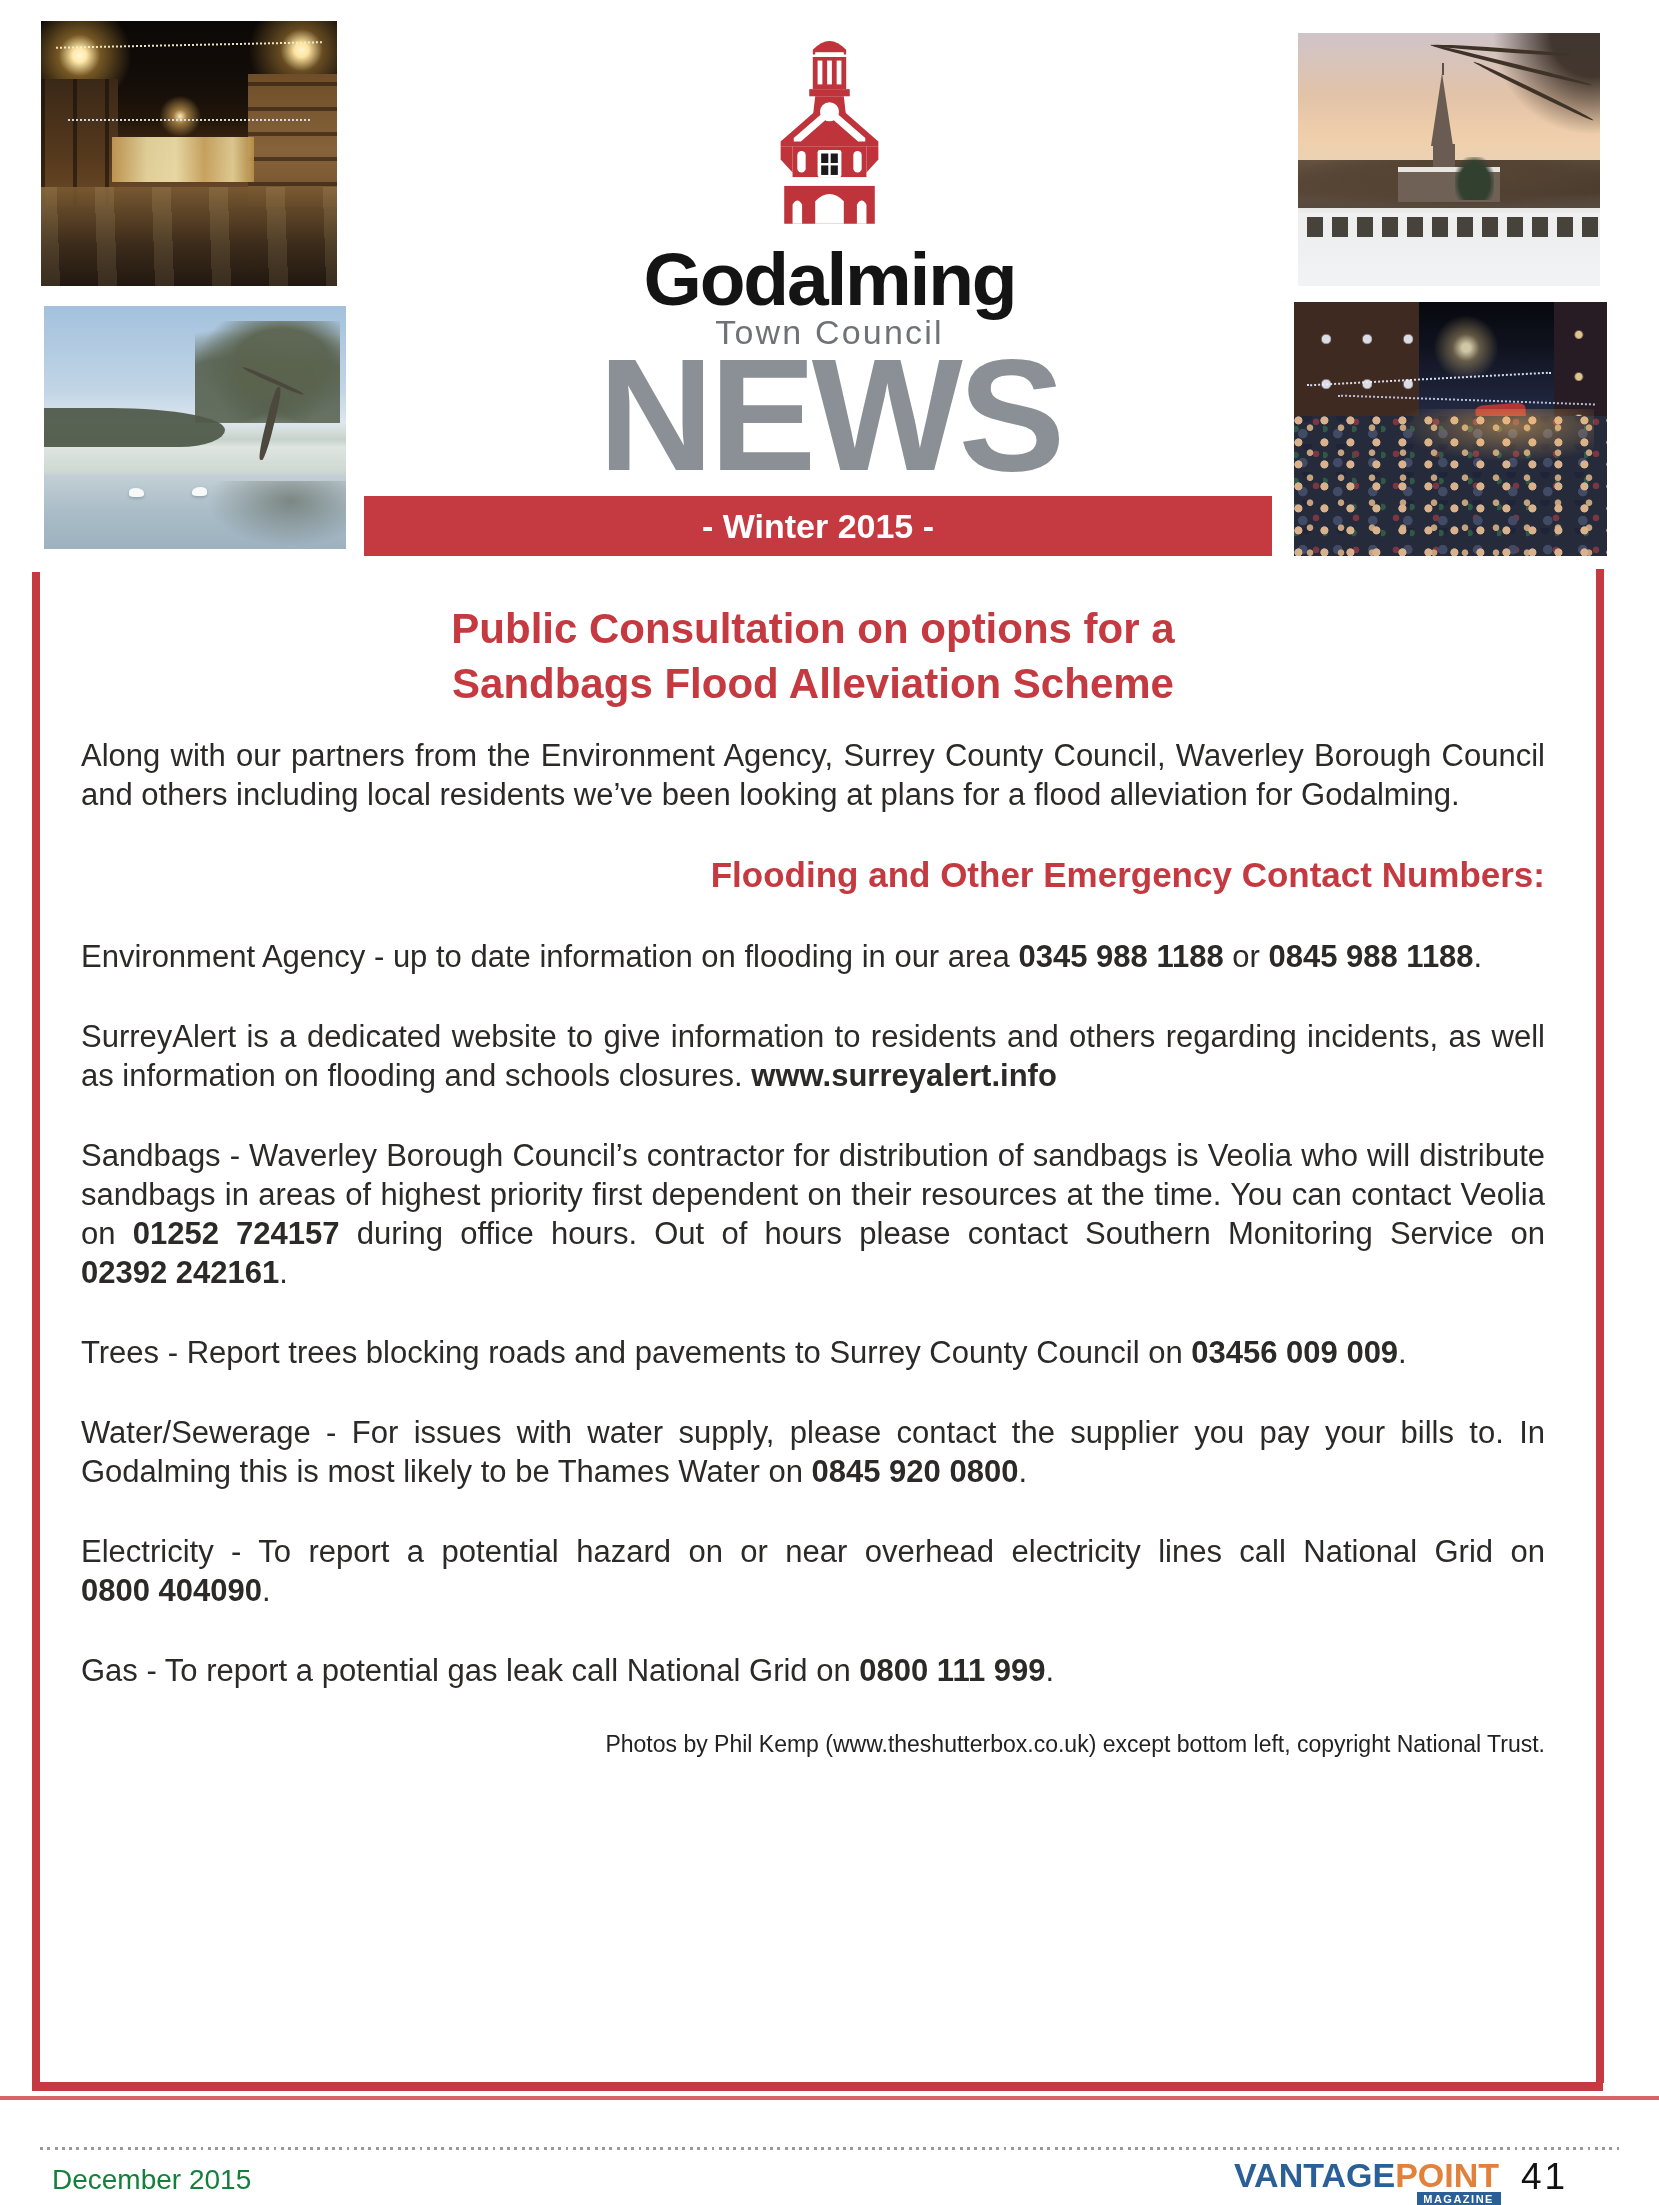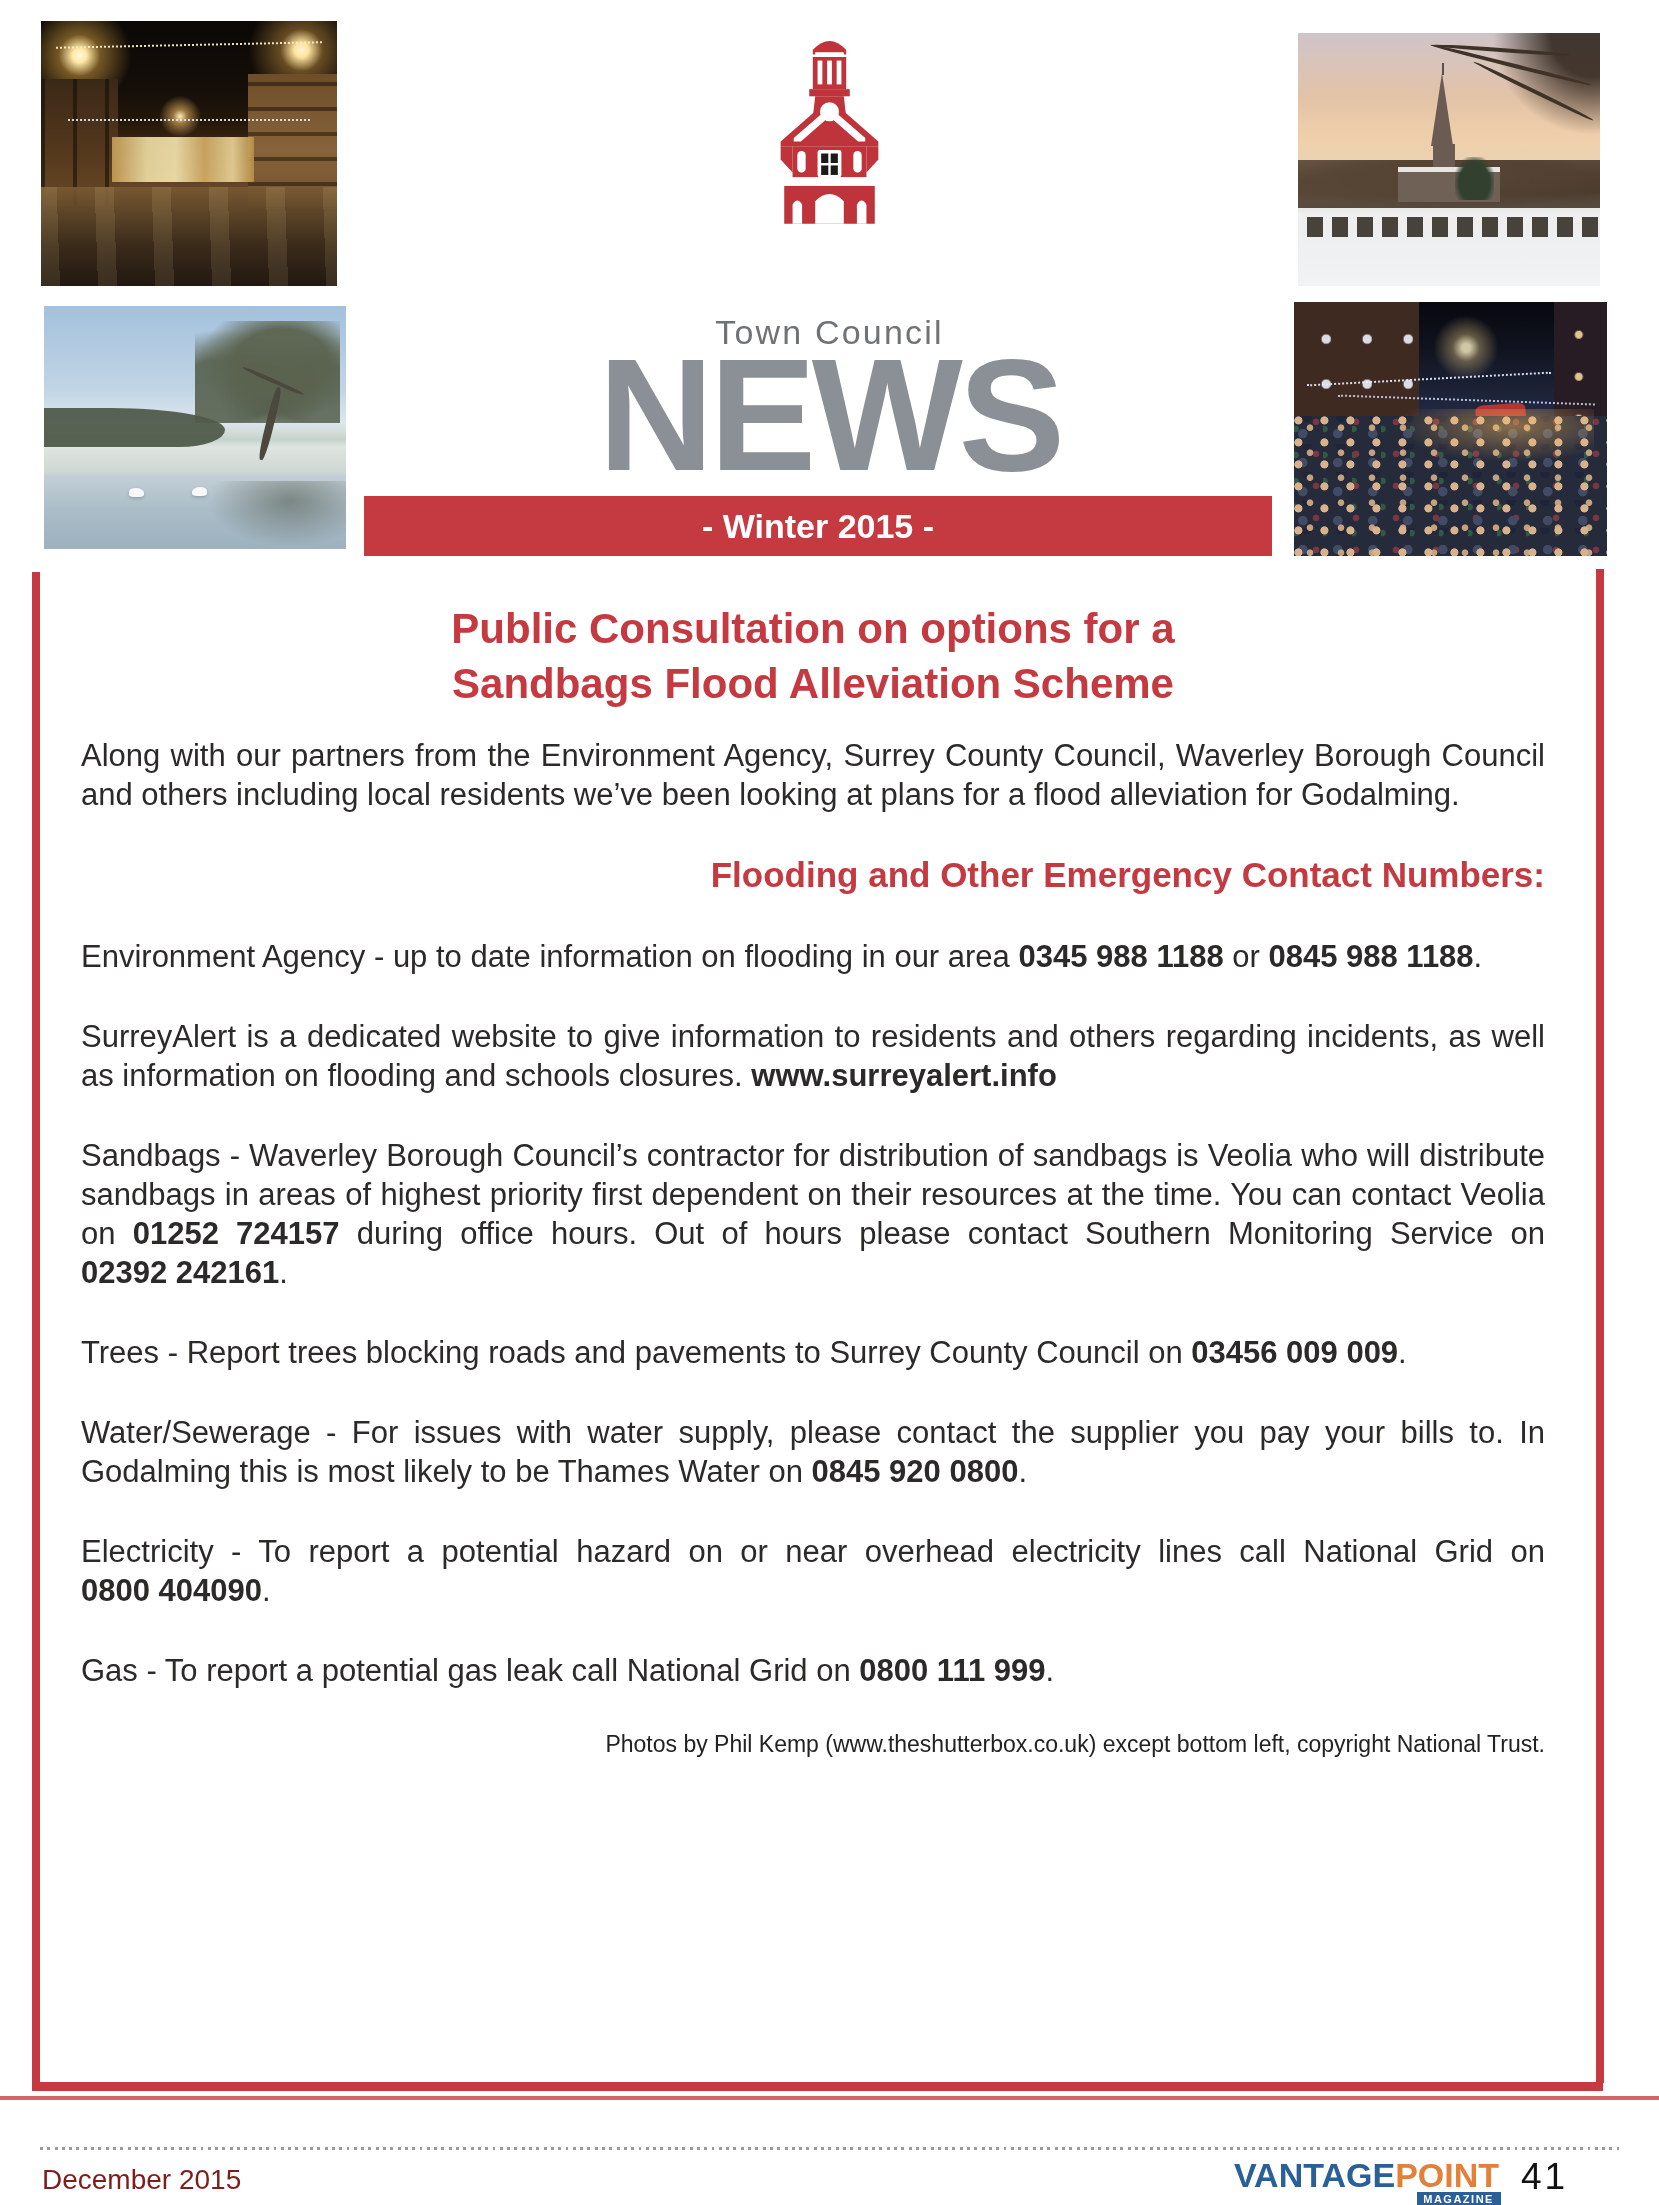--- a/index.html
+++ b/index.html
@@ -122,21 +122,21 @@
   .article-title { text-align:center; color:var(--accent_red,#c43a40);
     font-size:42px; font-weight:bold; line-height:1.3; margin:0 0 25px 0; }
   .body-para { font-size:31px; line-height:39px; margin:0 0 41px 0; text-align:justify; color:#2b2a28; }
   .body-para strong { font-weight:bold; white-space:nowrap; }
   .section-heading { color:var(--accent_red,#c43a40); font-size:35px; font-weight:bold; line-height:39px; margin:41px 0 43px 0; text-align:right; }
   .photo-credit { text-align:right; font-size:23px; color:#222222; margin-top:5.9px; }
 
   
   .dotted-rule { position:absolute; left:40px; top:2147px; width:1579px; height:2.9px;
     background: repeating-linear-gradient(90deg, #9a9a9a 0 2.9px, transparent 2.9px 7.3px); }
-  .footer-date { position:absolute; left:42px; top:2164px; font-size:28px; color:#7f1d1d; }
+  .footer-date { position:absolute; left:52px; top:2164px; font-size:28px; color:#15803d; }
   .footer-brand { position:absolute; right:91px; top:2158px; display:flex; align-items:flex-start; }
   .vp-wordmark { position:relative; font-size:34px; font-weight:bold; letter-spacing:0; line-height:1; padding-bottom:19px; }
   .vp-vantage { color:var(--vantage_blue,#2a5f97); }
   .vp-point { color:var(--point_orange,#e2813c); }
   .vp-badge { position:absolute; right:-1.5px; top:34px; background:var(--vantage_blue,#2a5f97); color:#ffffff;
     font-size:11px; font-weight:bold; letter-spacing:1.5px; padding:1.5px 6.6px; }
   .vp-page { margin-left:22px; font-size:37px; color:#111111; line-height:1; letter-spacing:2.9px; }
 </style>
 </head>
 <body>
@@ -225,20 +225,21 @@
       <path d="M166 330 L166 298 Q174 284 182 298 L182 330 Z"></path>
     </g>
     <g fill="#1a1a1a">
       <rect x="106" y="212" width="12" height="16"></rect>
       <rect x="122" y="212" width="12" height="16"></rect>
       <rect x="106" y="232" width="12" height="16"></rect>
       <rect x="122" y="232" width="12" height="16"></rect>
     </g>
   </svg>
 
+  <div class="logo-wordmark">Godalming</div>
   <div class="logo-subtitle">Town Council</div>
   <div class="news-masthead">NEWS</div>
   <div class="season-banner">- Winter 2015 -</div>
 
   <div class="frame-bar bar-left"></div>
   <div class="frame-bar bar-right"></div>
   <div class="frame-bar bar-bottom"></div>
   <div class="bar-underline"></div>
 
   <main class="article">

